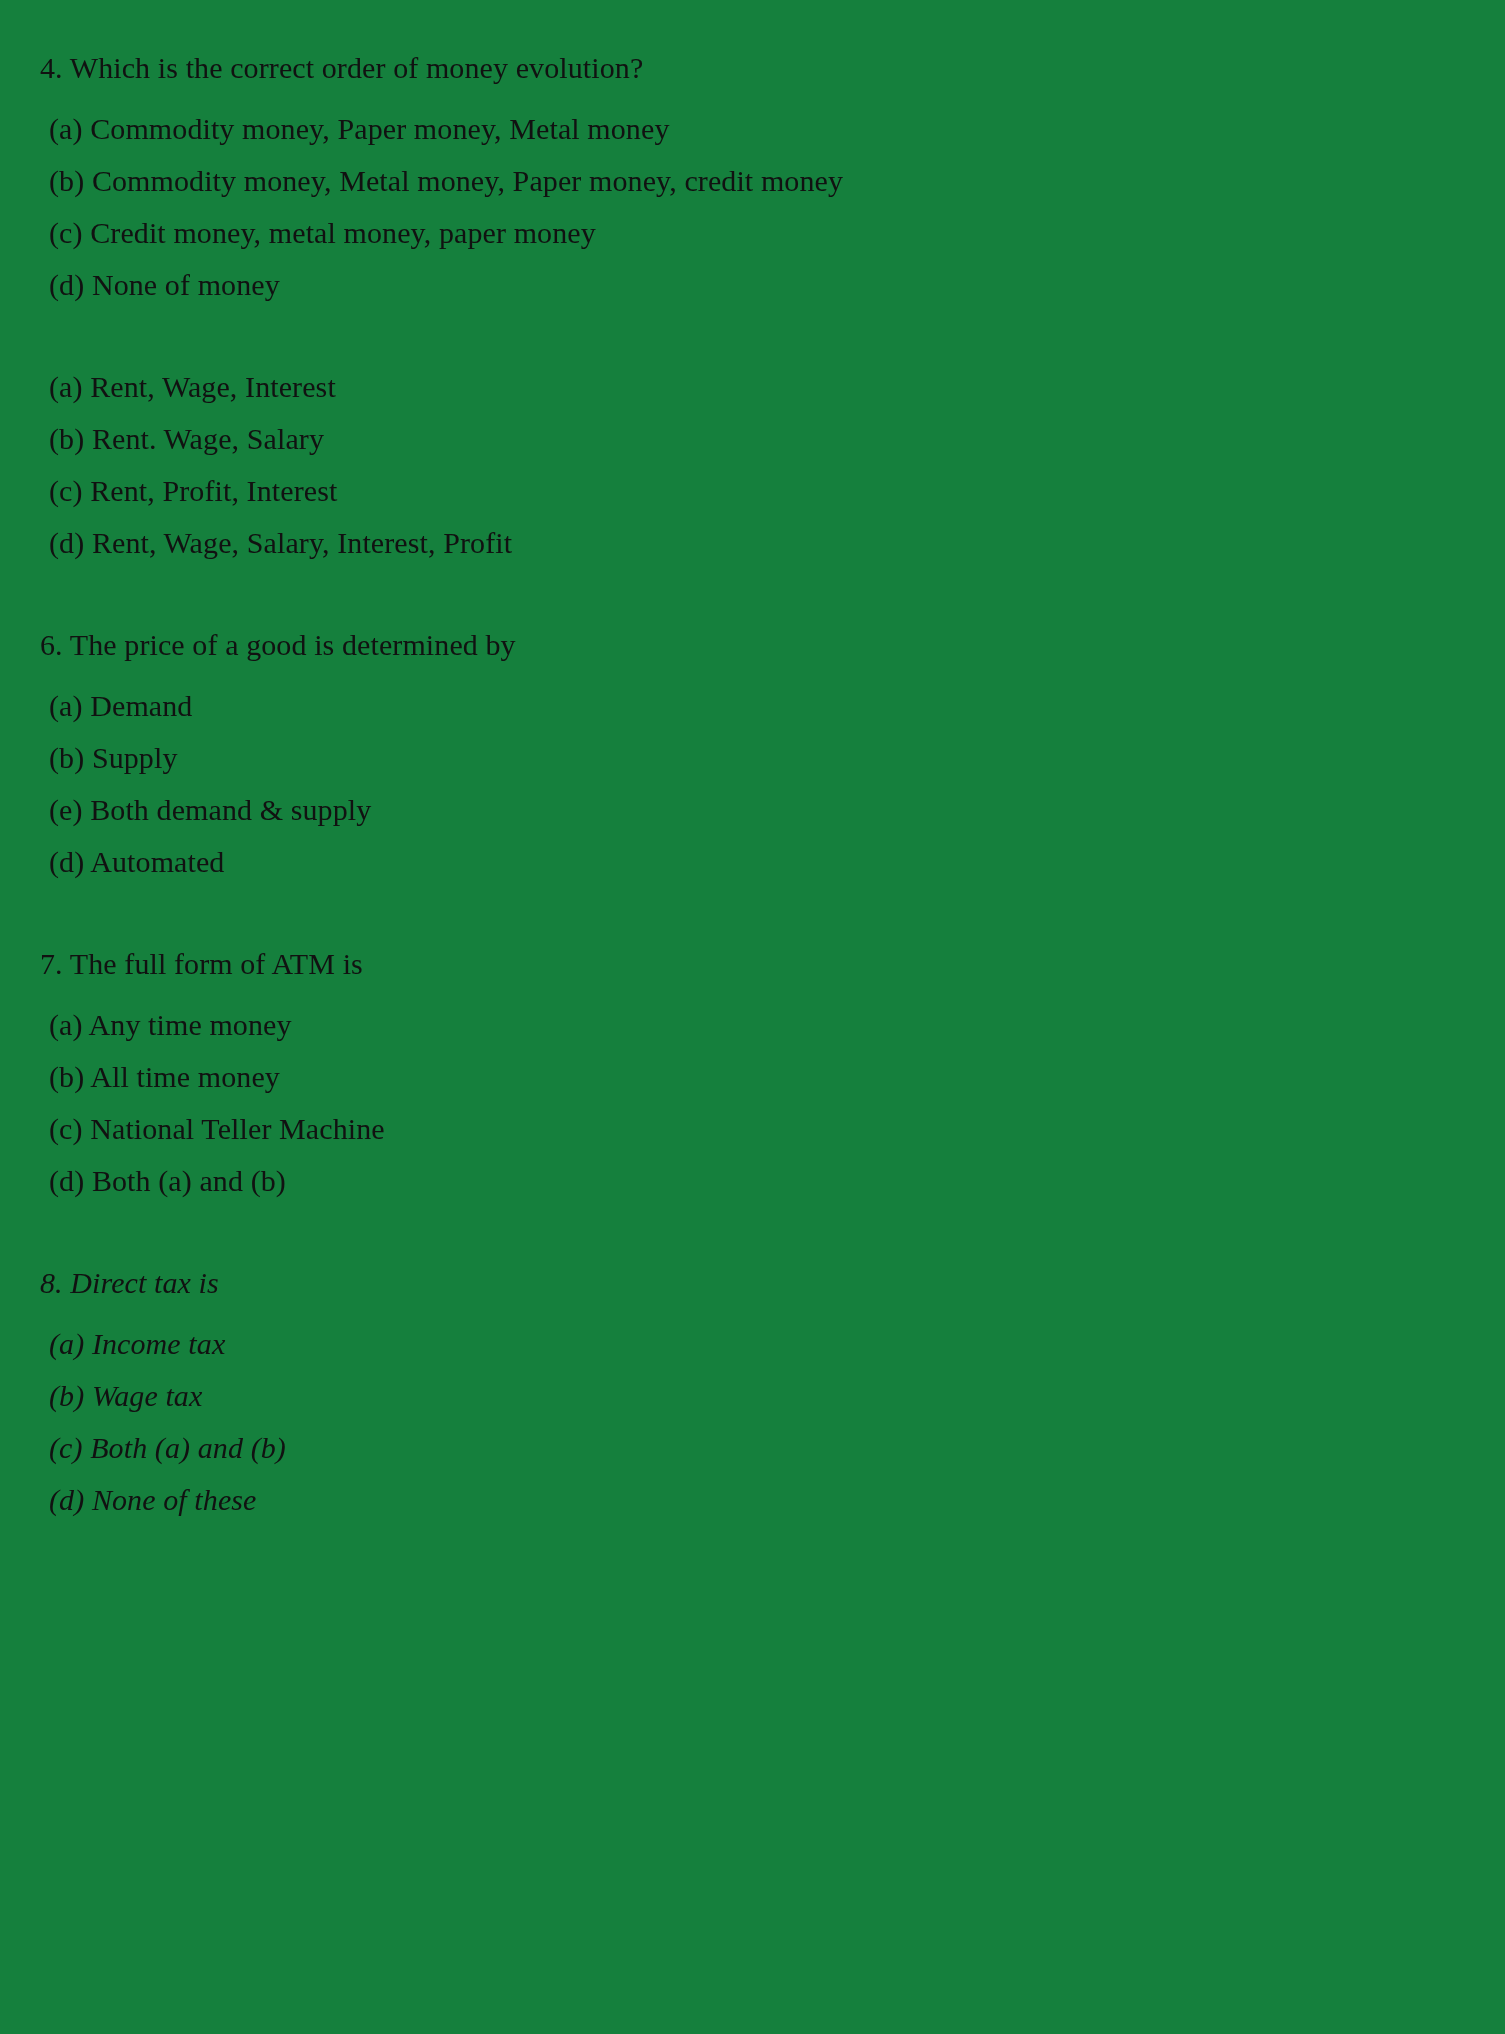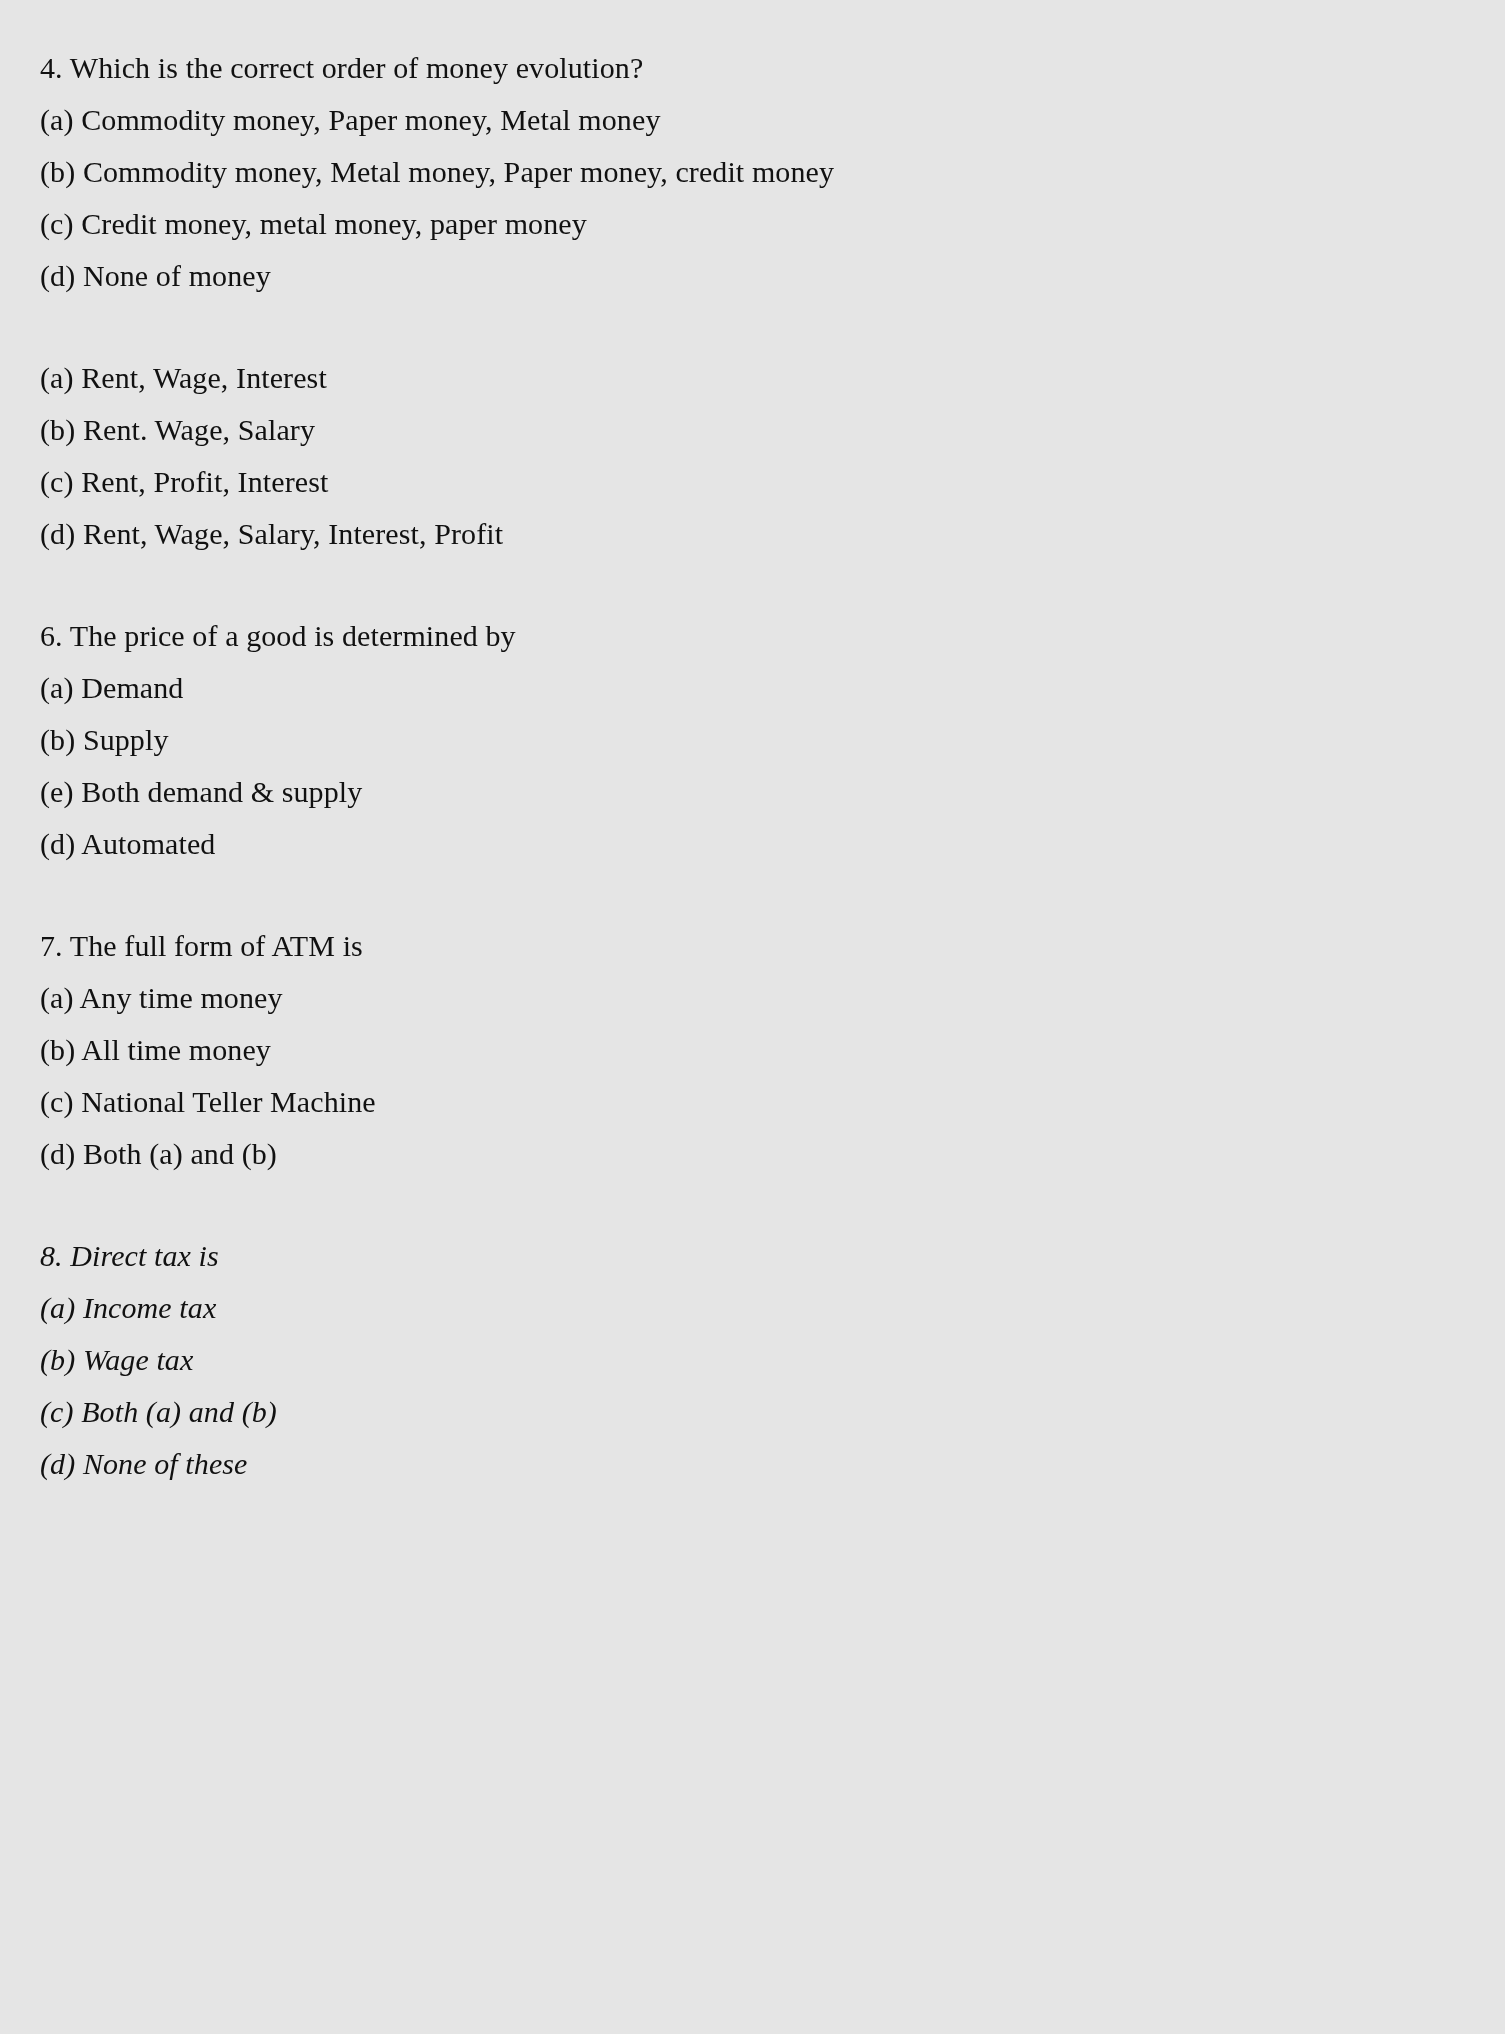--- a/index.html
+++ b/index.html
@@ -10,21 +10,21 @@
   }
   body {
     font-family: "Liberation Serif", "DejaVu Serif", serif;
     color: #000000;
   }
   #page {
     position: relative;
     width: 1505px;
     height: 2034px;
     margin: 0 auto;
-    background: #e5e5e5;
+    background: #15803d;
     overflow: hidden;
     box-sizing: border-box;
     padding: 42px 40px 0 40px;
   }
   .question-block {
     margin: 0 0 50px 0;
   }
   .question-block:last-child {
     margin-bottom: 0;
     font-style: italic;
@@ -38,21 +38,21 @@
   }
   .q-option {
     font-size: 30px;
     line-height: 52px;
     letter-spacing: 0.1px;
     white-space: pre;
     color: #111111;
   }
   .options-list {
     list-style: none;
-    margin: 0;
+    margin: 9px;
     padding: 0;
   }
 </style>
 </head>
 <body>
 
 <div id="page">
 
   <div class="question-block">
     <div class="q-stem">4. Which is the correct order of money evolution?</div>

